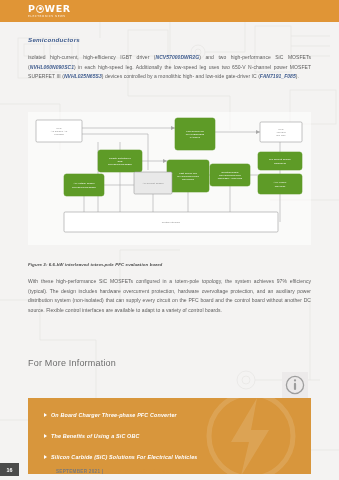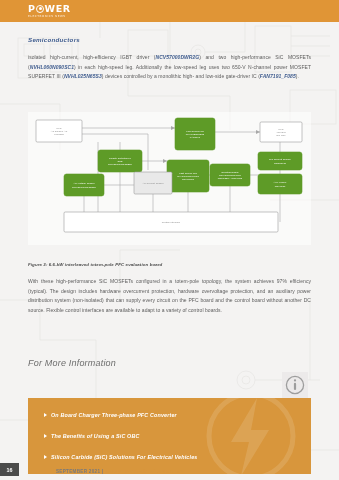--- a/index.html
+++ b/index.html
@@ -62,21 +62,21 @@
   .figure svg{display:block;}
   .caption{
     position:absolute;left:28px;top:240px;
     font-size:4.4px;font-weight:bold;font-style:italic;color:#4a4a4a;
     letter-spacing:.1px;
   }
 
   
   .fmi-title{
     position:absolute;left:28px;top:336px;
-    font-size:9px;font-style:italic;color:#6d6d6d;letter-spacing:.2px;
+    font-size:9px;color:#6d6d6d;letter-spacing:.2px;
   }
   .info-badge{
     position:absolute;left:282px;top:350px;width:26px;height:26px;
     background:#eceaea;display:flex;align-items:center;justify-content:center;
   }
   .info-badge svg{display:block;}
   .fmi-box{
     position:absolute;left:28px;top:376px;width:283px;height:76px;
     background:#d8963c;overflow:hidden;
   }

